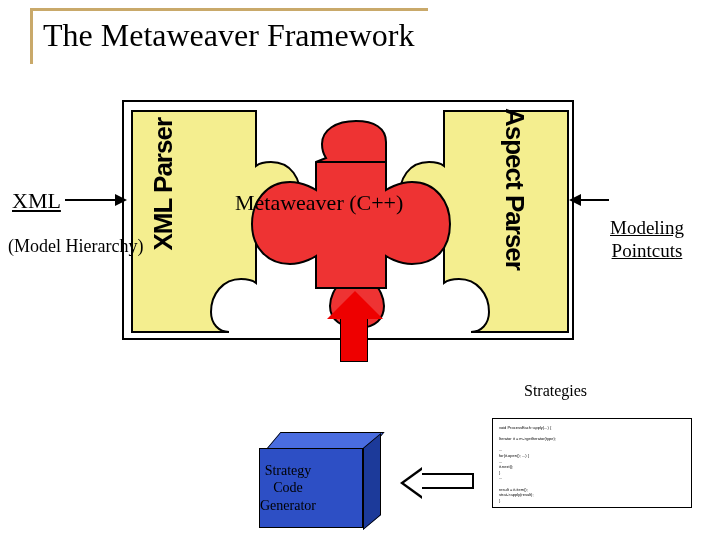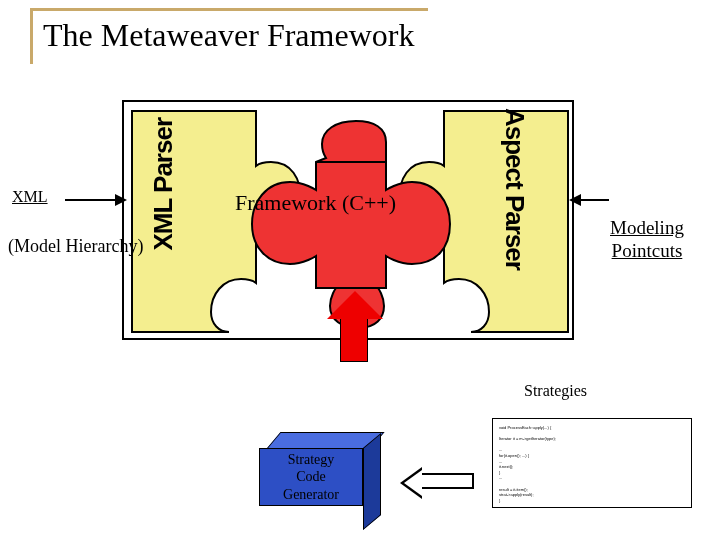--- a/index.html
+++ b/index.html
@@ -30,21 +30,21 @@
     border: 2px solid #000;
     background: #fff;
   }
   .puzzle {
     position: absolute;
   }
   .xml-label {
     position: absolute;
     top: 188px;
     left: 12px;
-    font-size: 16px;
+    font-size: 22px;
     text-decoration: underline;
   }
   .model-hierarchy {
     position: absolute;
     top: 236px;
     left: 8px;
     font-size: 18px;
   }
   .modeling-label {
     position: absolute;
@@ -151,28 +151,27 @@
     font-size: 16px;
   }
   .cube {
     position: absolute;
     top: 432px;
     left: 259px;
   }
   .cube-front {
     position: absolute;
     width: 104px;
-    height: 58px;
+    height: 80px;
     background: #2d4fc5;
     border: 1px solid #000;
     top: 16px;
     left: 0;
     display: flex;
     align-items: center;
-    justify-content: center;
     text-align: center;
     font-size: 14px;
     color: #000;
     line-height: 1.25;
   }
   .cube-top {
     position: absolute;
     width: 104px;
     height: 18px;
     background: #4a6de0;
@@ -274,21 +273,21 @@
              C148 136 160 144 174 144 C198 144 212 128 212 104 C212 82 198 62 174 62 C160 62 148 70 148 70
              V42
              M98 168
              C98 168 92 176 92 186 C92 200 104 208 120 208 C138 208 146 198 146 186 C146 176 140 168 140 168
              H98" fill="#e33" stroke="#000" stroke-width="2"></path>
   </svg>
 </div>
 
 <div class="vertical-text xml-parser"><span>XML Parser</span></div>
 <div class="vertical-text aspect-parser"><span>Aspect Parser</span></div>
-<div class="strategies-center"><span>Framework (C++)</span></div>
+<div class="strategies-center"><span>Metaweaver (C++)</span></div>
 
 <div class="xml-label"><span>XML</span></div>
 <div class="model-hierarchy"><span>(Model Hierarchy)</span></div>
 <div class="arrow-left-in"></div>
 
 <div class="modeling-label" style="white-space:pre-line;margin-top:35px;"><span>Modeling
 Pointcuts</span></div>
 <div class="arrow-right-in"></div>
 
 <div class="red-arrow-up"></div>

